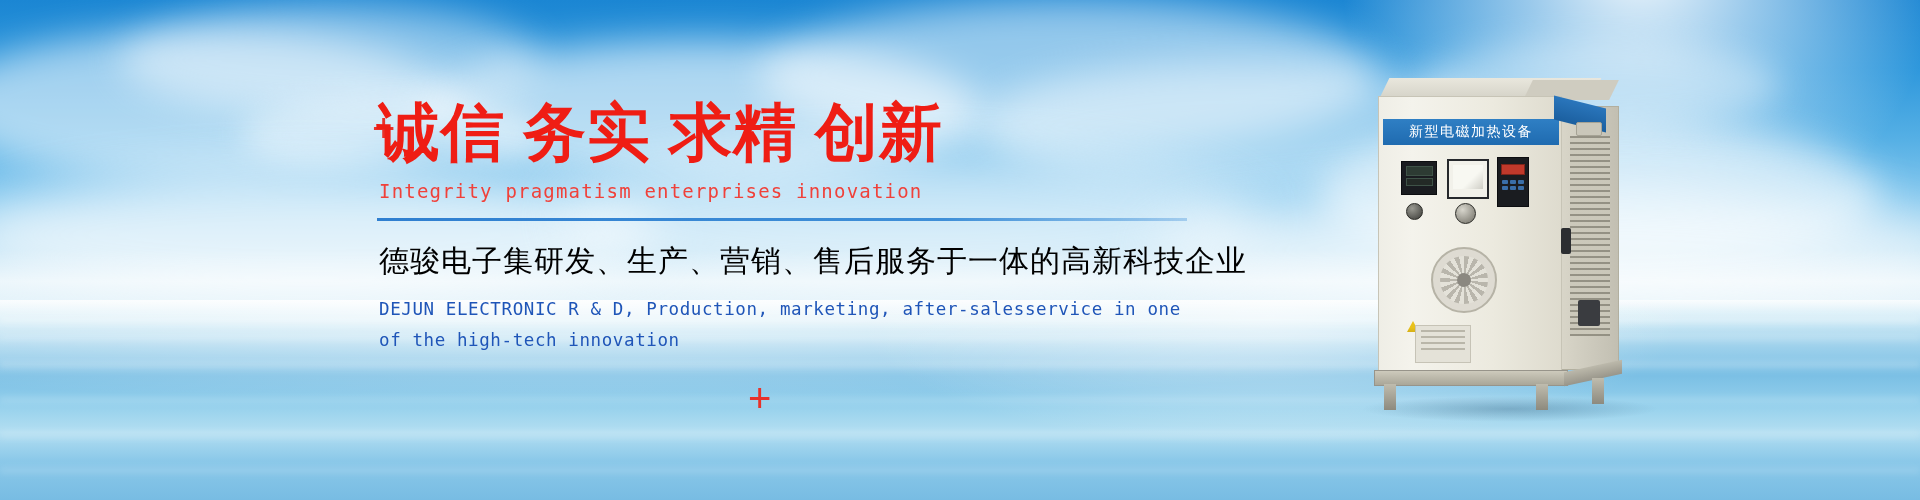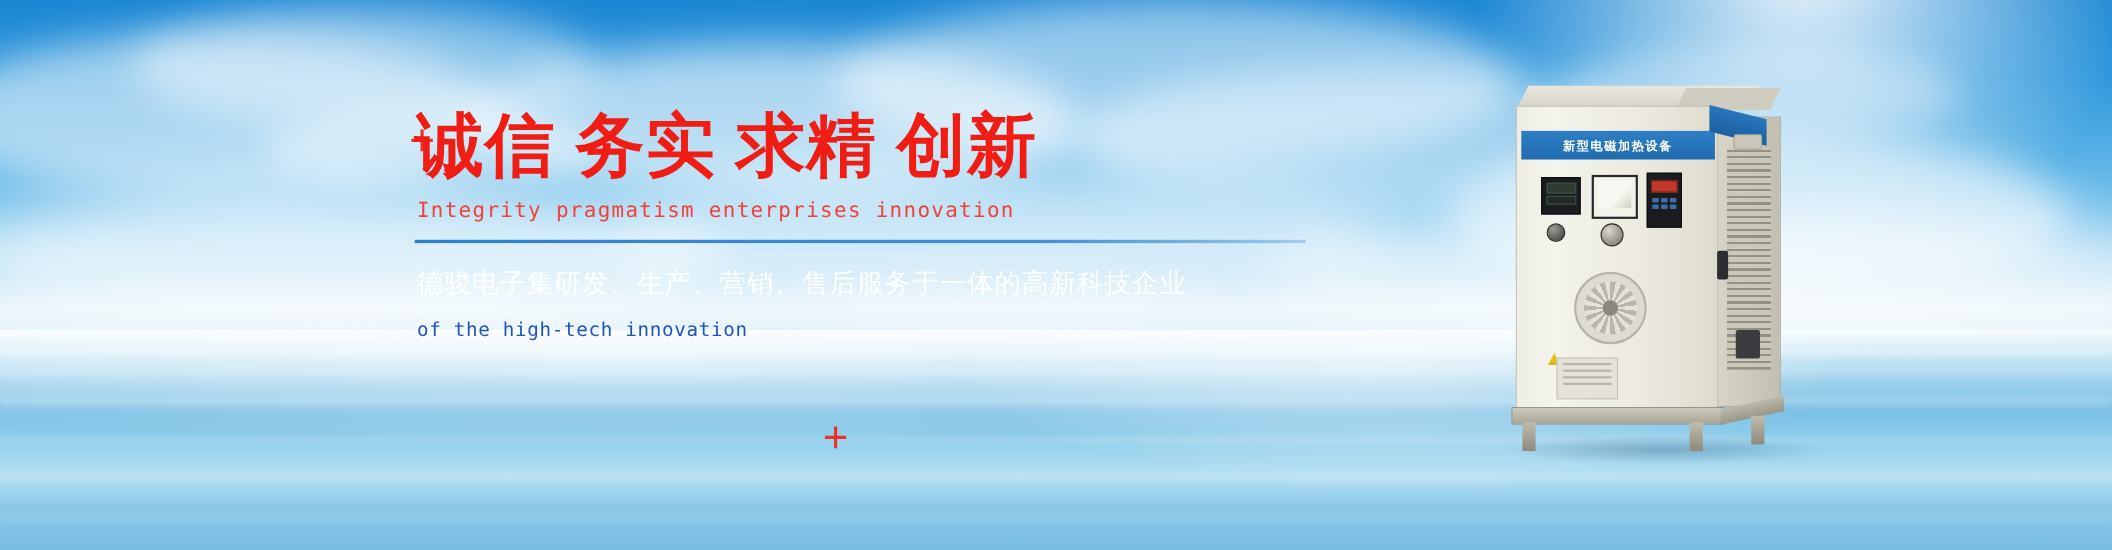--- a/index.html
+++ b/index.html
@@ -104,23 +104,23 @@
     font-family:"DejaVu Sans Mono","Liberation Mono",monospace;
     font-size:19px;letter-spacing:1.2px;white-space:nowrap;
   }
 
   .divider{
     margin-top:16px;width:810px;height:3px;
     background:linear-gradient(to right,#2f7fd0 0%,#3f8fd8 70%,rgba(63,143,216,.35) 100%);
   }
 
   .lead{
-    margin:20px 0 0 2px;color:#ffffff;
+    margin:20px 0 0 2px;color:#000000;
     font-family:"DejaVu Serif","Liberation Serif",serif;
-    font-size:24px;font-weight:400;letter-spacing:1px;white-space:nowrap;
+    font-size:30px;font-weight:400;letter-spacing:1px;white-space:nowrap;
   }
 
   .paragraph{
     margin:12px 0 0 2px;color:#1f55b8;
     font-family:"DejaVu Sans Mono","Liberation Mono",monospace;
     font-size:17.5px;letter-spacing:.6px;line-height:1.75;
   }
   .paragraph div{white-space:nowrap;}
 
   
@@ -143,21 +143,21 @@
     position:absolute;left:182px;top:28px;width:58px;height:262px;
     background:linear-gradient(to right,#d9d6c9,#c2bfb2);
     border:1px solid #b2af9f;border-left:none;
   }
   .m-banner{
     position:absolute;left:4px;top:22px;width:176px;height:26px;
     background:linear-gradient(to bottom,#2f7fc4,#1f6bb0);
     display:flex;align-items:center;justify-content:center;
   }
   .m-banner span{
-    color:#fff;font-size:11px;letter-spacing:1.5px;font-weight:700;
+    color:#fff;font-size:14px;letter-spacing:1.5px;font-weight:400;
     font-family:"DejaVu Sans","Liberation Sans",sans-serif;white-space:nowrap;
   }
   .m-banner-skew{
     position:absolute;left:176px;top:24px;width:52px;height:24px;
     background:linear-gradient(to bottom,#2a76bc,#1b5f9f);transform:skewY(14deg);
   }
 
   
   .ctl{position:absolute;background:#1a1c20;border:1px solid #0c0d10;}
   .ctl-a{left:22px;top:64px;width:34px;height:32px;}
@@ -263,20 +263,21 @@
       <span>诚信</span><span>务实</span><span>求精</span><span>创新</span>
     </h1>
 
     <div class="subline">Integrity  pragmatism  enterprises  innovation</div>
 
     <div class="divider"></div>
 
     <div class="lead">德骏电子集研发、生产、营销、售后服务于一体的高新科技企业</div>
 
     <div class="paragraph">
+      <div>DEJUN ELECTRONIC R &amp; D, Production, marketing, after-salesservice in one</div>
       <div>of the high-tech innovation</div>
     </div>
 
   </div>
 
   <div class="shadow"></div>
 
   <div class="machine">
     <div class="m-topface"></div>
     <div class="m-topface2"></div>

